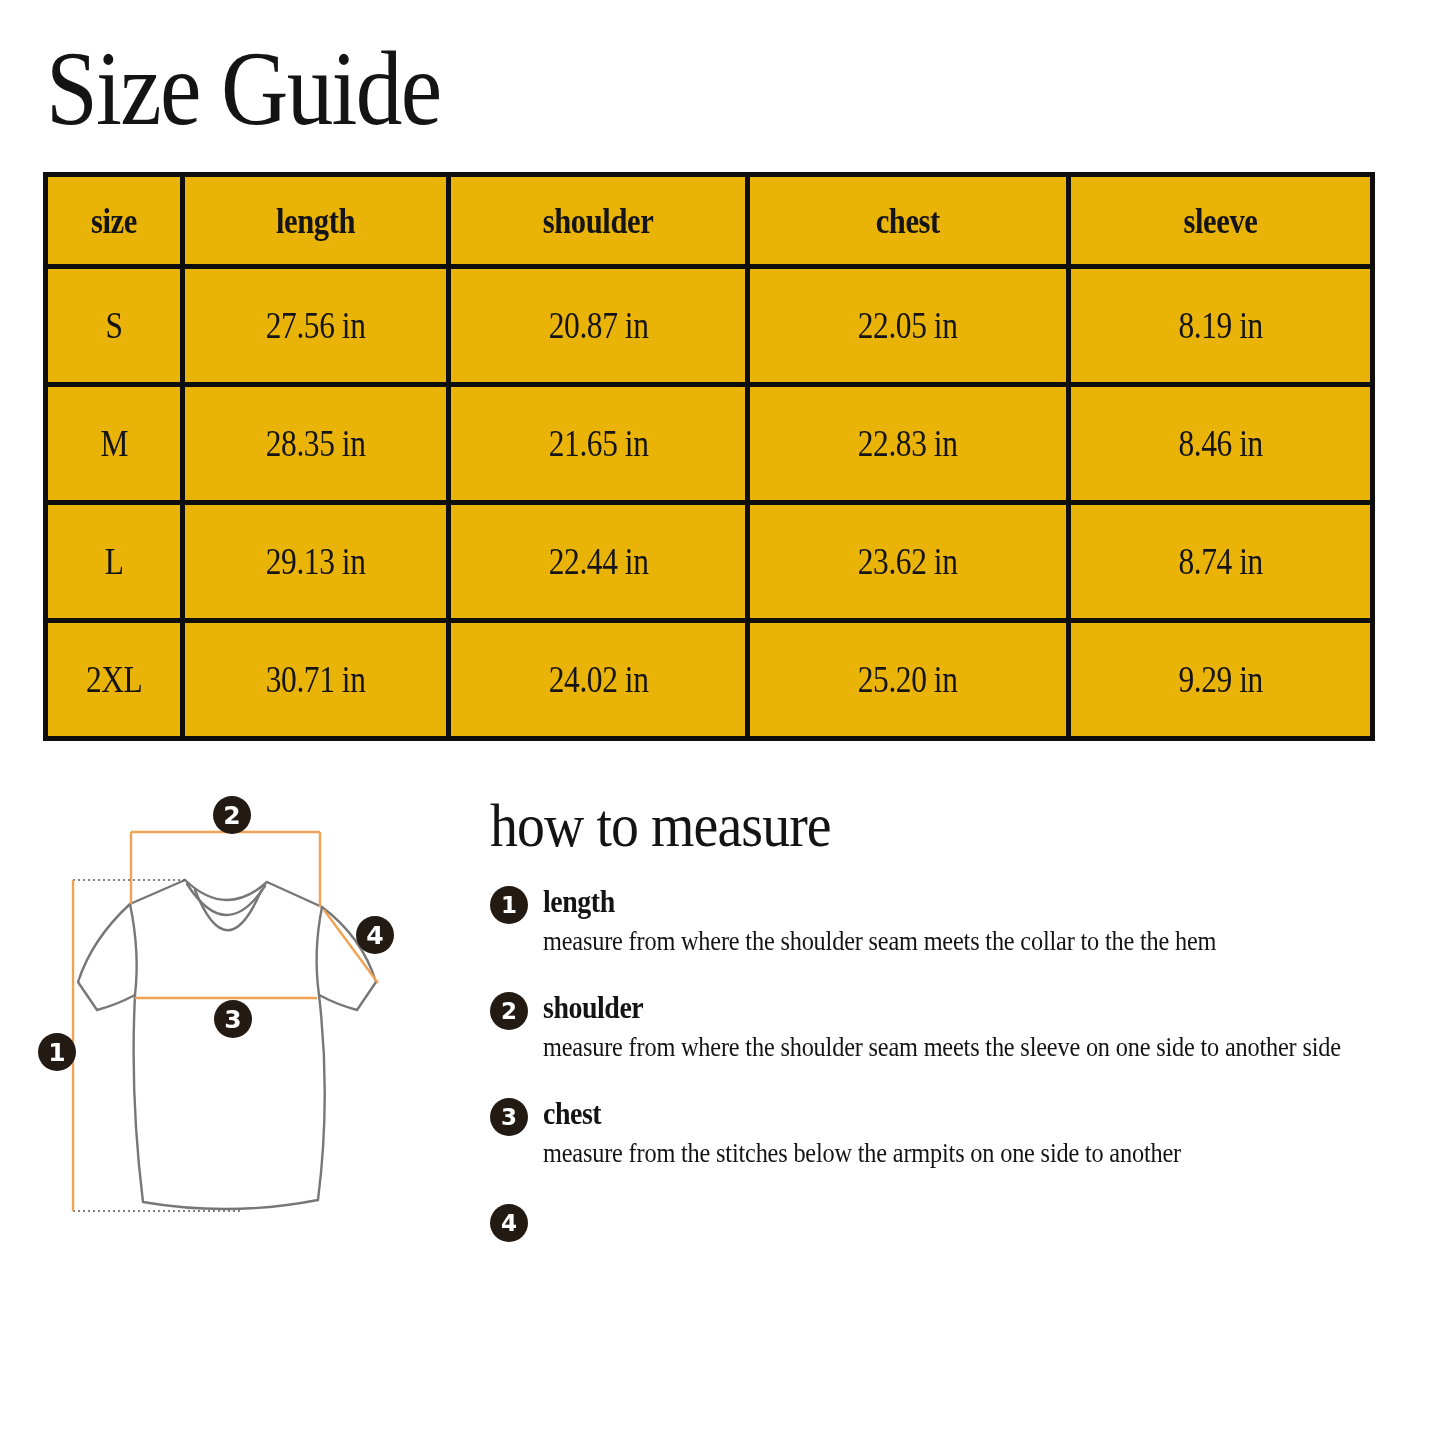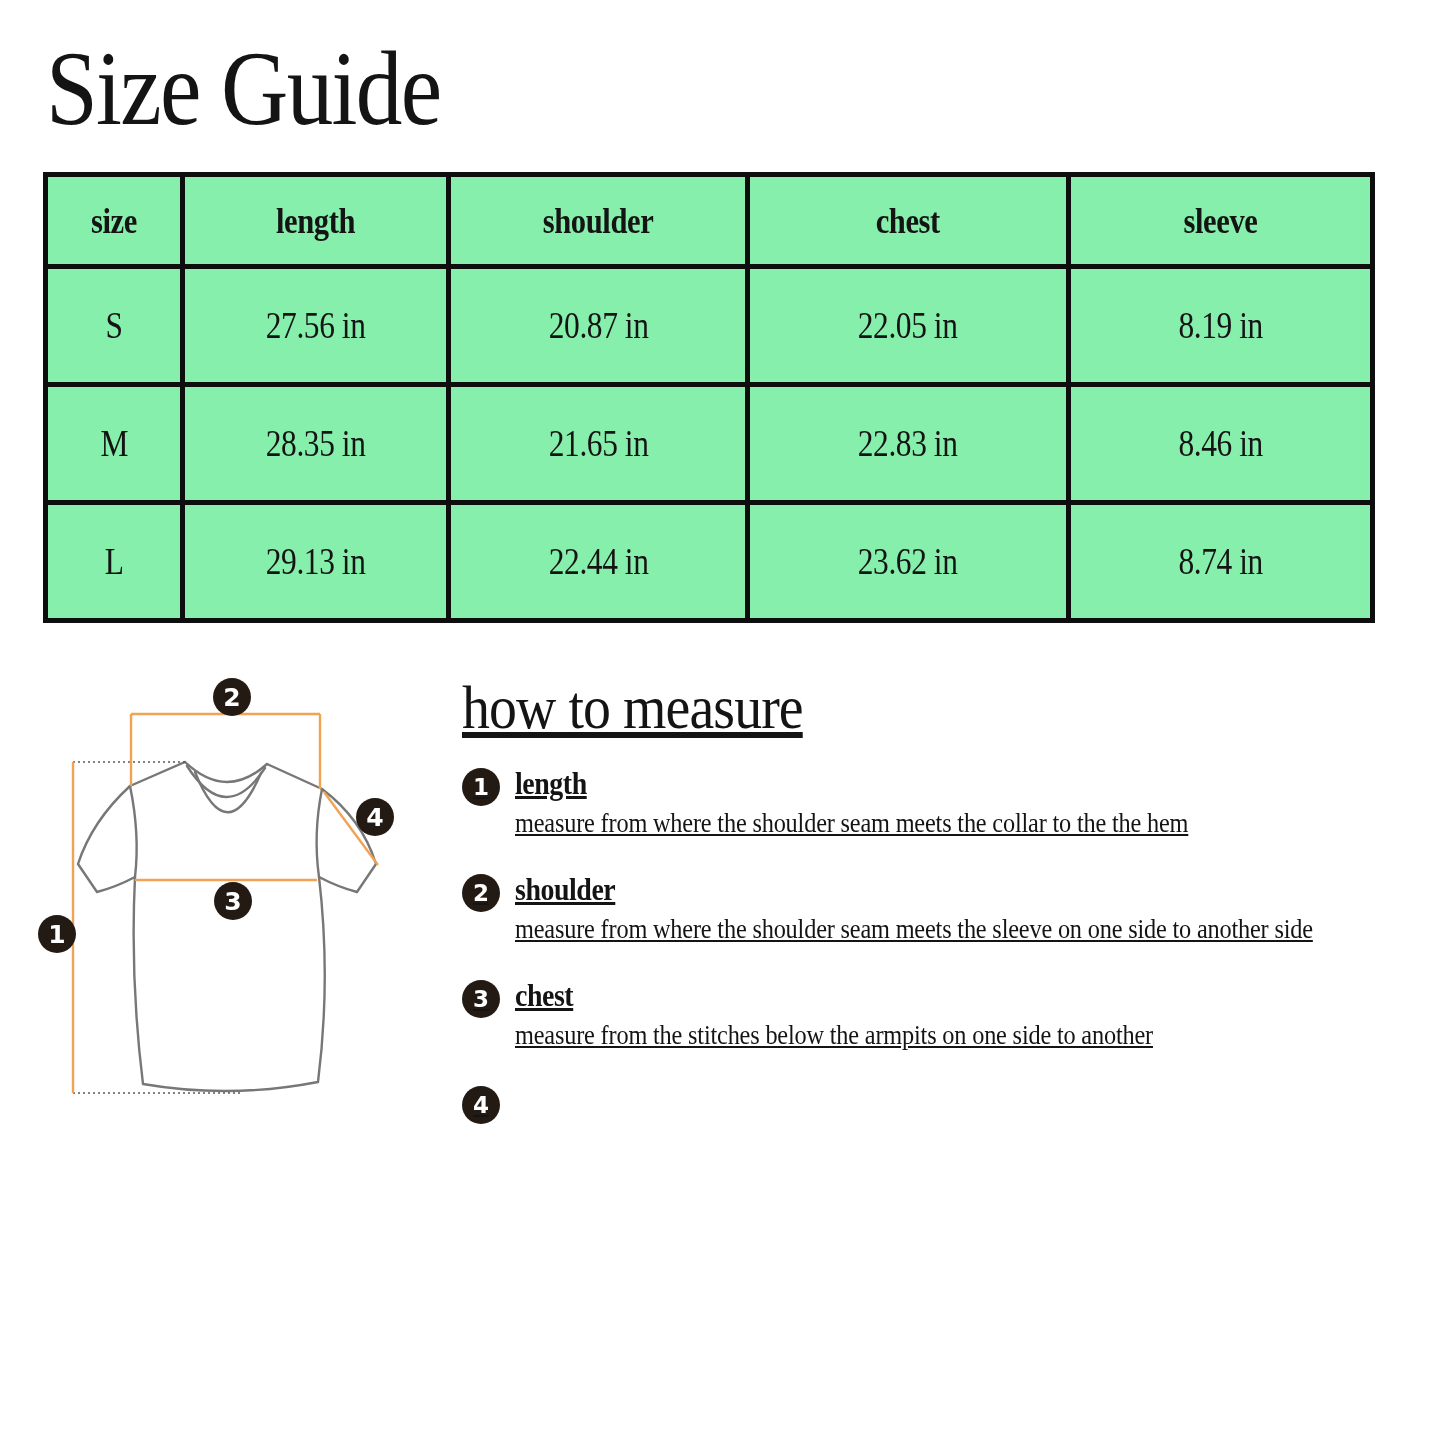--- a/index.html
+++ b/index.html
@@ -34,34 +34,34 @@
   table.size-table{
     margin:30px 0 0 43px;
     width:1332px;
     border-collapse:collapse;
     table-layout:fixed;
   }
   table.size-table th, table.size-table td{
     border:5px solid var(--table-border);
     text-align:center;
     vertical-align:middle;
-    background:#86efac;
+    background:#eab308;
   }
   table.size-table th{height:92px;font-size:36px;font-weight:600;}
   table.size-table td{height:118px;font-size:37px;font-weight:400;}
   .cx{display:inline-block;transform:scaleX(0.85);transform-origin:center center;white-space:nowrap;letter-spacing:-0.5px;}
   
   .bottom-row{
     display:flex;
     align-items:flex-start;
     margin-top:36px;
     padding-left:30px;
   }
   .diagram-wrap{flex:0 0 432px;}
-  .measure-col{width:930px;text-decoration:underline;}
+  .measure-col{margin-left:28px;width:930px;}
   .measure-heading{
     margin-top:16px;
     font-size:62px;
     font-weight:500;
     letter-spacing:-1px;
     line-height:1.05;
     transform:scaleX(0.9);
     transform-origin:left top;
     white-space:nowrap;
   }
@@ -150,20 +150,27 @@
       <td><span class="cx">22.83 in</span></td>
       <td><span class="cx">8.46 in</span></td>
     </tr>
     <tr>
       <td><span class="cx">L</span></td>
       <td><span class="cx">29.13 in</span></td>
       <td><span class="cx">22.44 in</span></td>
       <td><span class="cx">23.62 in</span></td>
       <td><span class="cx">8.74 in</span></td>
     </tr>
+    <tr>
+      <td><span class="cx">2XL</span></td>
+      <td><span class="cx">30.71 in</span></td>
+      <td><span class="cx">24.02 in</span></td>
+      <td><span class="cx">25.20 in</span></td>
+      <td><span class="cx">9.29 in</span></td>
+    </tr>
   </tbody>
 </table>
 
 <section class="bottom-row">
 
   <div class="diagram-wrap">
     <svg width="432" height="500" viewBox="0 0 432 500">
 
       <g>
         <path class="shirt-line" d="M155,103 L100,127 Q62,162 48,205 L67,233 Q86,228 105,218 Q100,320 113,425 Q200,440 288,423 Q301,320 289,218 Q308,228 327,233 L346,205 Q332,160 292,130 L237,105"></path>

